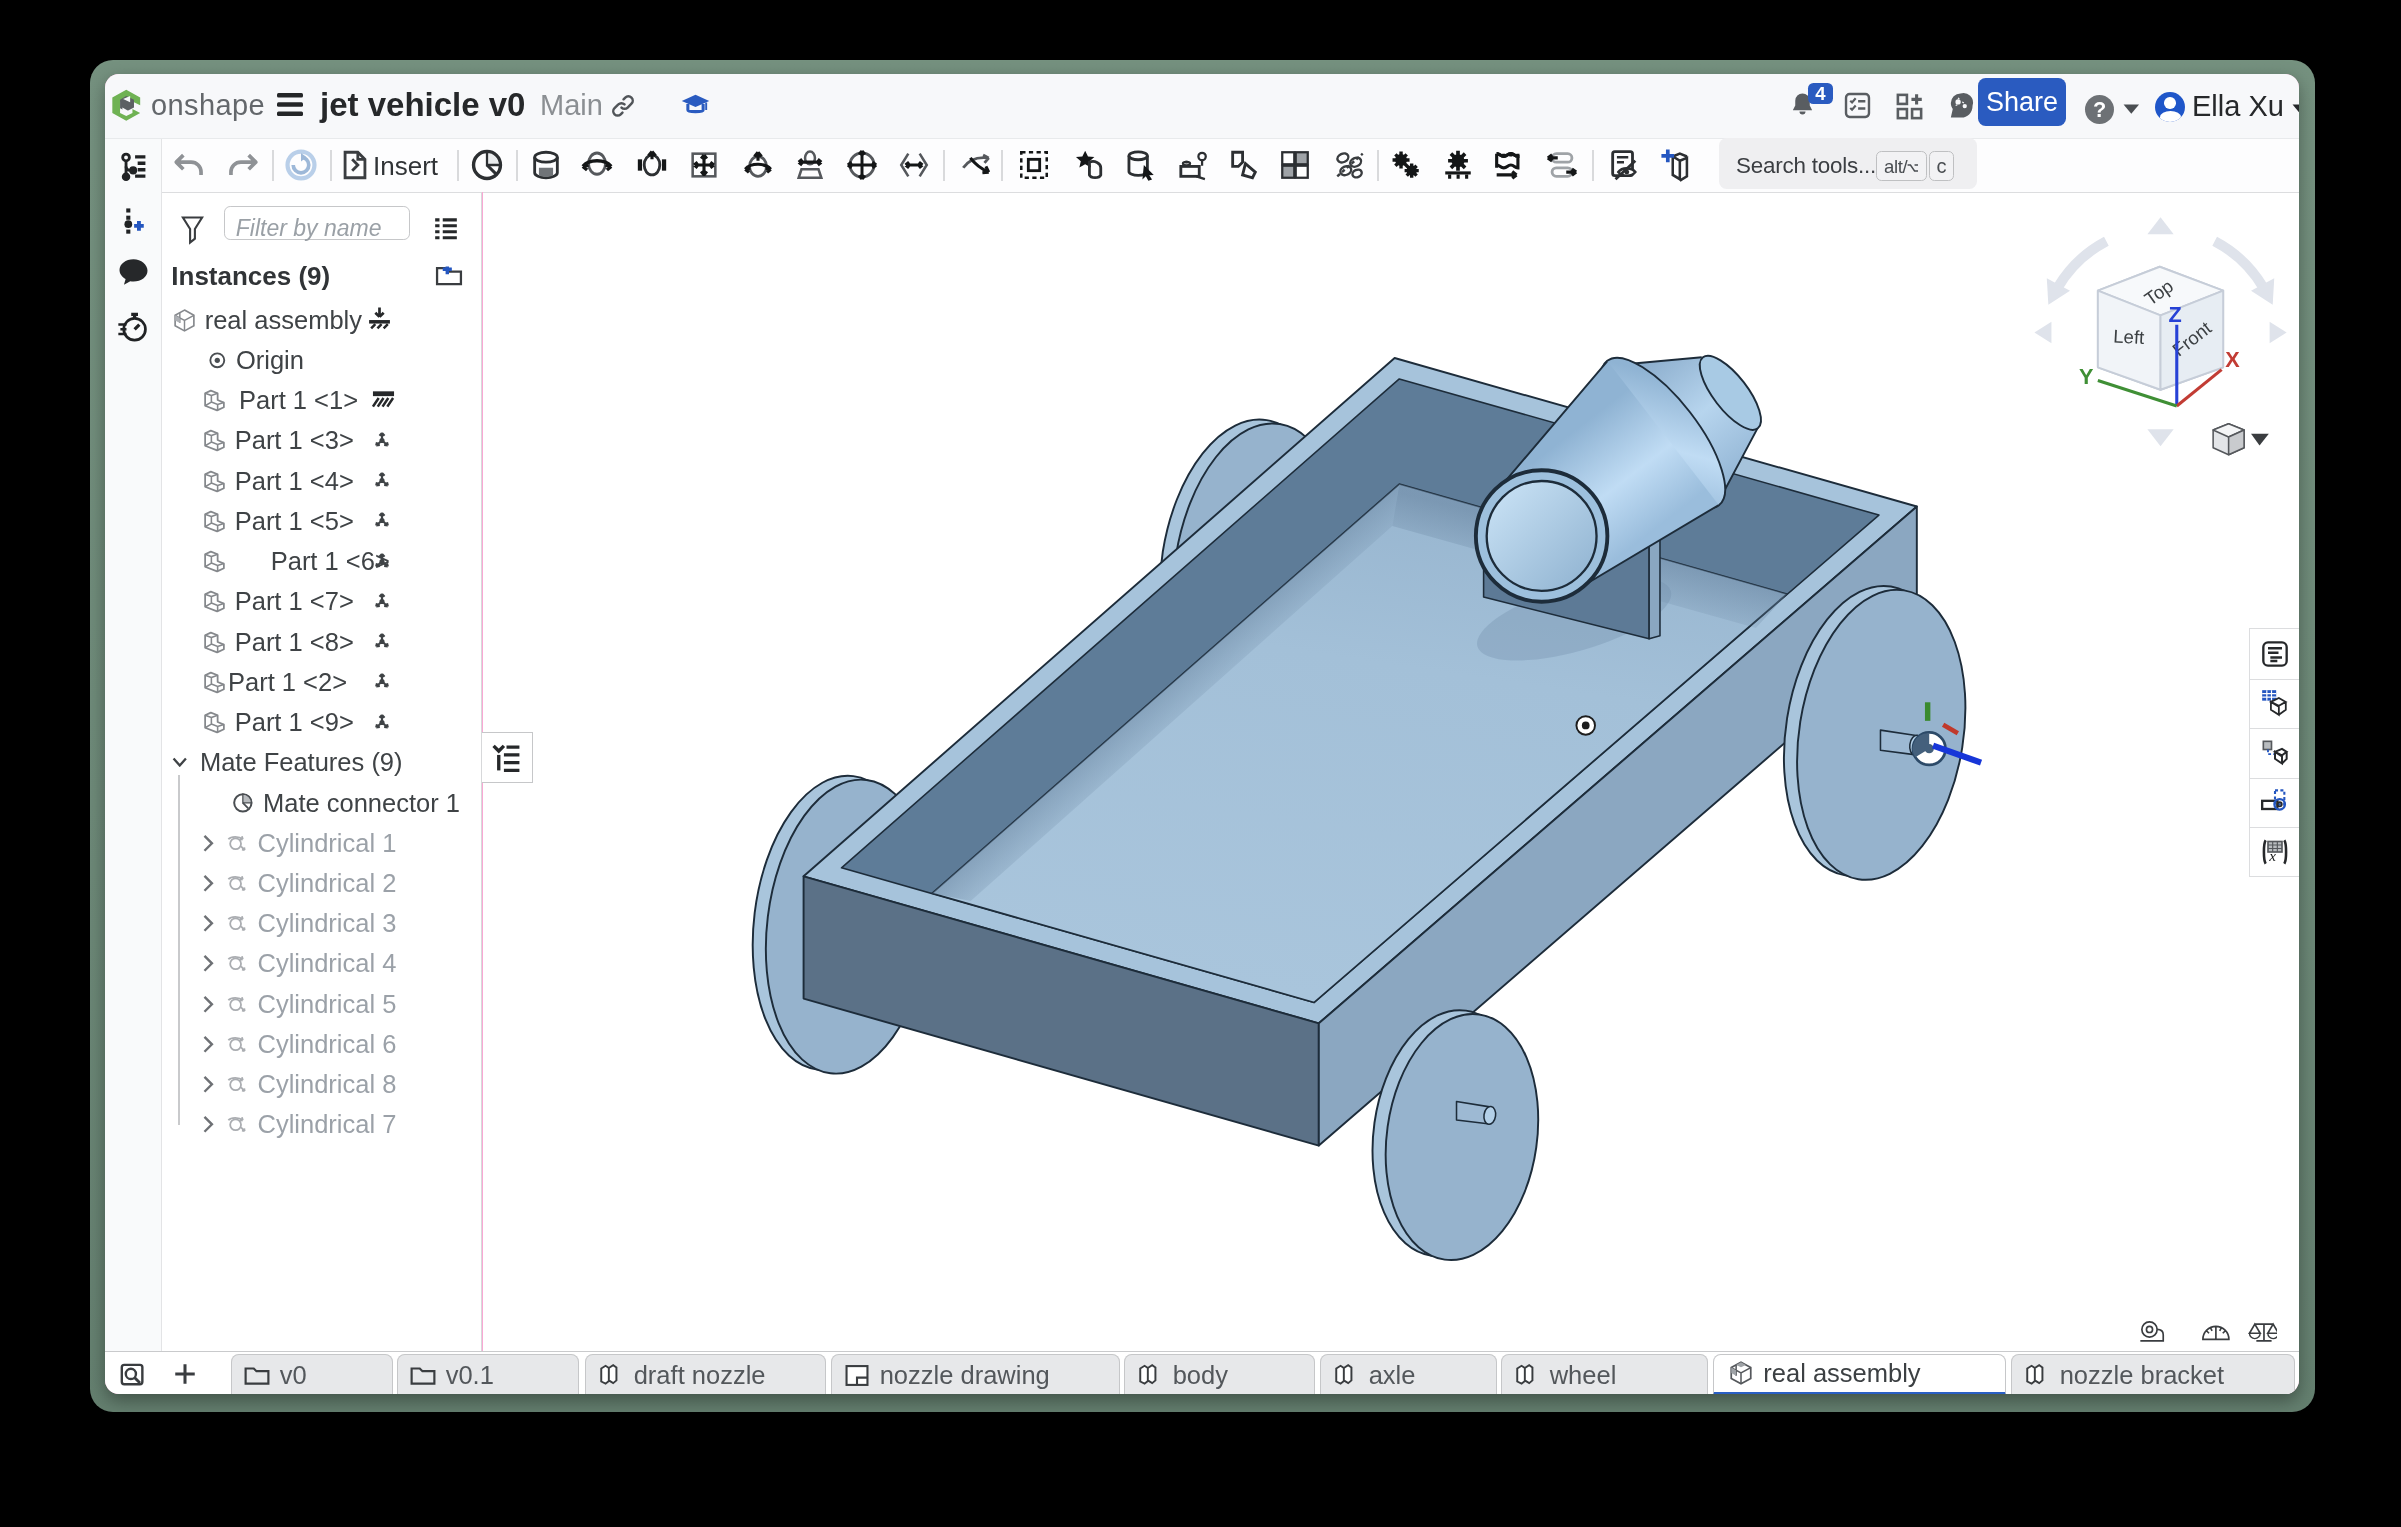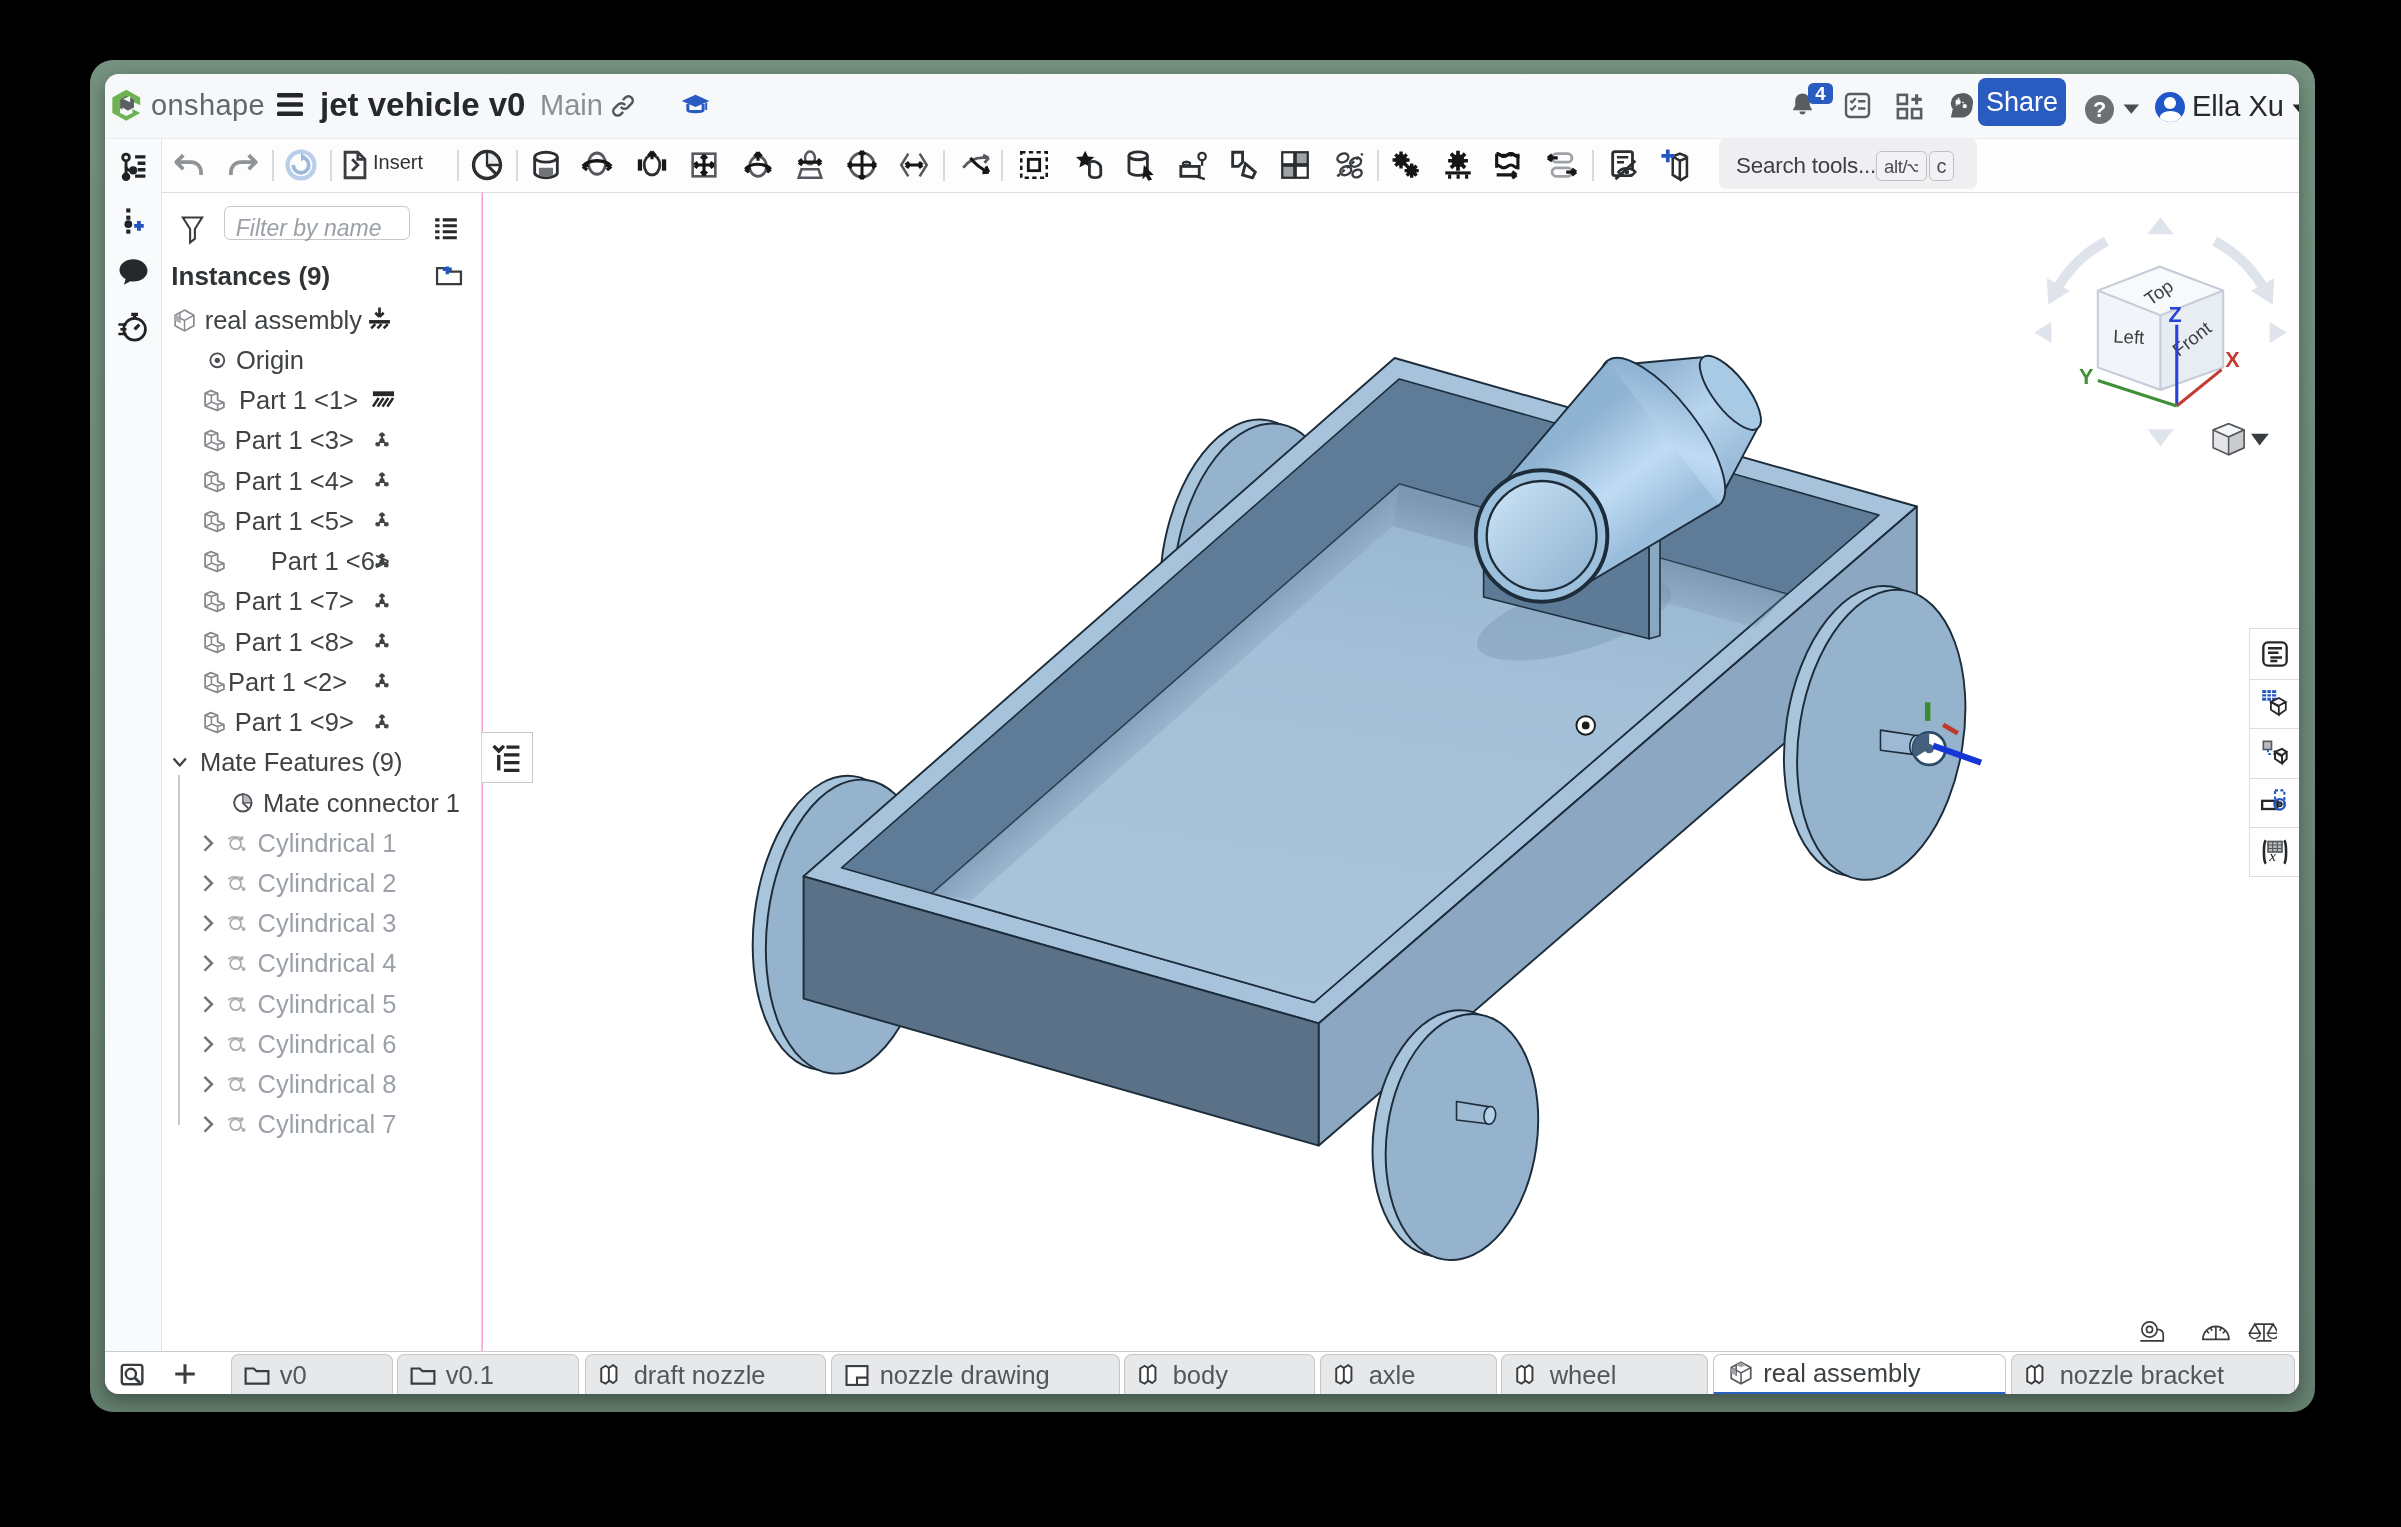--- a/index.html
+++ b/index.html
@@ -110,21 +110,21 @@
         <circle cx="12" cy="12" r="9.5" fill="none" stroke="#b9cfe9" stroke-width="3"></circle>
         <path d="M12 6.5a5.5 5.5 0 1 1-5.5 5.5" fill="none" stroke="#9db8d8" stroke-width="2.6"></path>
         <path d="M12 3.5v6l4-3z" fill="#9db8d8"></path>
       </svg>
     <div class="sep" style="left:168px"></div>
     <svg class="ticon" style="left:176px" viewBox="0 0 24 24">
         <path d="M5 3h9l5 5v13H5z" fill="none" stroke="#3a3d40" stroke-width="2"></path>
         <path d="M14 3v5h5" fill="none" stroke="#3a3d40" stroke-width="2"></path>
         <path d="M10 8l4 4-4 4" fill="none" stroke="#3a3d40" stroke-width="2"></path>
       </svg>
-    <div class="t abs" style="left:211px;top:12.4px;font-size:20px;color:#303336;">Insert</div>
+    <div class="t abs" style="left:211px;top:12.4px;font-size:26px;color:#303336;">Insert</div>
     <div class="sep" style="left:295px"></div>
     <svg class="ticon" style="left:308px" viewBox="0 0 24 24">
         <circle cx="12" cy="12" r="9.5" fill="none" stroke="#2c2f32" stroke-width="2.4"></circle>
         <path d="M12 12V2.8A9.2 9.2 0 0 1 21.2 12z" fill="#e9ebed" stroke="#2c2f32" stroke-width="1.6"></path>
         <path d="M12 12l6.5 6.5" stroke="#2c2f32" stroke-width="2.2"></path>
       </svg>
     <div class="sep" style="left:354px"></div>
     <svg class="ticon" style="left:367px" viewBox="0 0 24 24">
         <ellipse cx="12" cy="6.5" rx="8" ry="3.5" fill="none" stroke="#2c2f32" stroke-width="2"></ellipse>
         <path d="M4 6.5v11c0 1.9 3.6 3.5 8 3.5s8-1.6 8-3.5v-11" fill="none" stroke="#2c2f32" stroke-width="2"></path>

